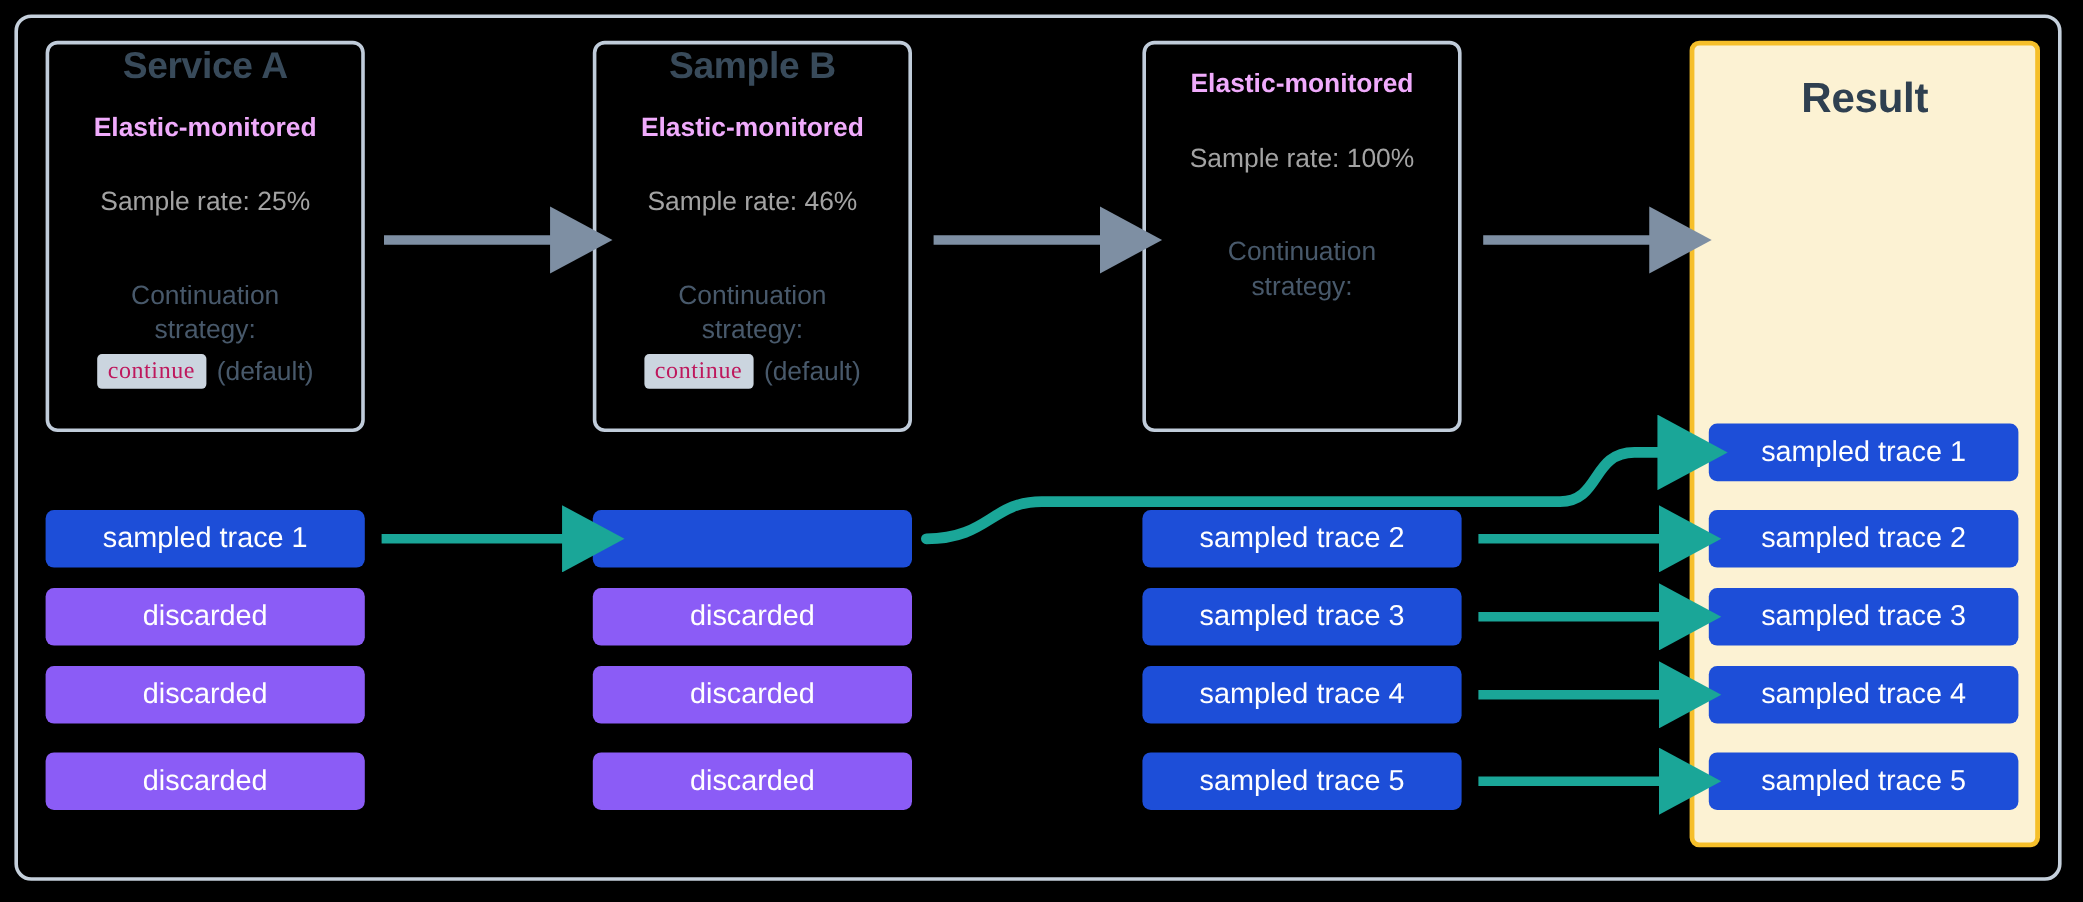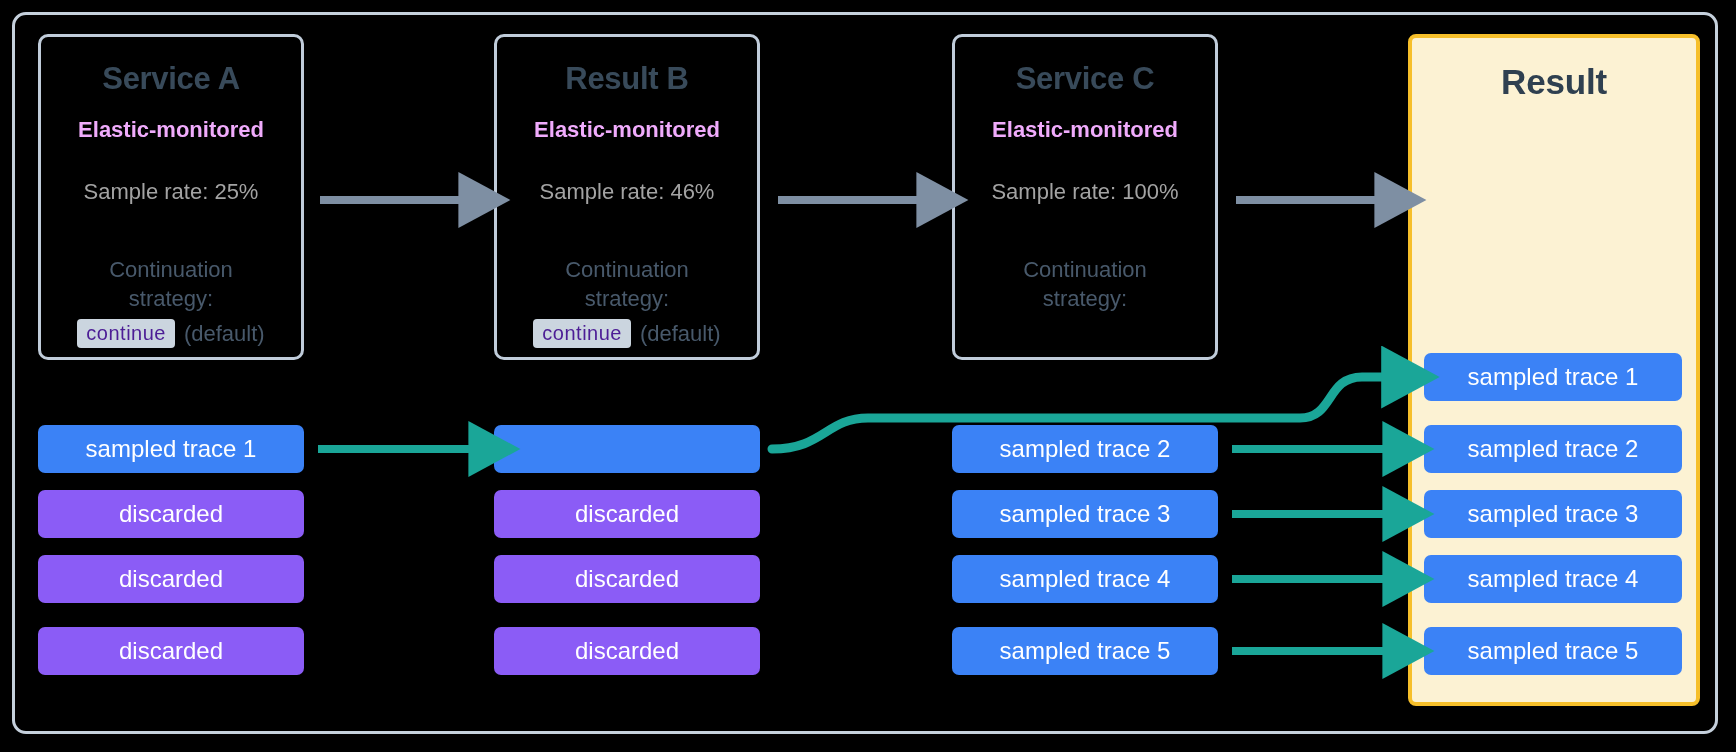--- a/index.html
+++ b/index.html
@@ -46,21 +46,20 @@
     color: #3C4E5E;
   }
   .service-card.col-a { left: 38px; }
   .service-card.col-b { left: 494px; }
   .service-card.col-c { left: 952px; }
 
   .svc-title {
     font-size: 31px;
     font-weight: bold;
     letter-spacing: -0.3px;
-    margin-top: 24px;
     color: #384A5A;
   }
   .svc-sub {
     font-size: 22px;
     margin-top: 20px;
     color: #f0abfc;
     font-weight: bold;
   }
   .svc-rate {
     font-size: 22px;
@@ -76,24 +75,24 @@
   .svc-strat-row {
     margin-top: 6px;
     font-size: 22px;
     color: #48596B;
     display: flex;
     align-items: center;
     justify-content: center;
     gap: 9px;
   }
   .code-chip {
-    font-family: Liberation Sans, sans-serif;
+    font-family: Liberation Serif, serif;
     font-size: 20px;
     background: #CBD5DF;
-    color: #4c1d95;
+    color: #be185d;
     border-radius: 4px;
     padding: 4px 9px 5px 9px;
     letter-spacing: 0.5px;
     line-height: 1;
   }
 
   
   .result-panel {
     position: absolute;
     left: 1408px;
@@ -120,21 +119,21 @@
     height: 48px;
     border-radius: 7px;
     display: flex;
     align-items: center;
     justify-content: center;
     color: #FFFFFF;
     font-size: 24px;
     box-sizing: border-box;
     white-space: nowrap;
   }
-  .pill.green { background: #3b82f6; }
+  .pill.green { background: #1d4ed8; }
   .pill.red   { background: #8b5cf6; }
 
   .pill.c-a { left: 38px;   width: 266px; }
   .pill.c-b { left: 494px;  width: 266px; }
   .pill.c-c { left: 952px;  width: 266px; }
   .pill.c-r { left: 1424px; width: 258px; }
 
   
   #wires {
     position: absolute;
@@ -159,35 +158,34 @@
       <span>Continuation</span><br>
       <span>strategy:</span>
     </div>
     <div class="svc-strat-row">
       <span class="code-chip">continue</span>
       <span>(default)</span>
     </div>
   </div>
 
   <div class="service-card col-b">
-    <div class="svc-title">Result B</div>
+    <div class="svc-title">Sample B</div>
     <div class="svc-sub">Elastic-monitored</div>
     <div class="svc-rate">Sample rate: 46%</div>
     <div class="svc-strat-label">
       <span>Continuation</span><br>
       <span>strategy:</span>
     </div>
     <div class="svc-strat-row">
       <span class="code-chip">continue</span>
       <span>(default)</span>
     </div>
   </div>
 
   <div class="service-card col-c">
-    <div class="svc-title">Service C</div>
     <div class="svc-sub">Elastic-monitored</div>
     <div class="svc-rate">Sample rate: 100%</div>
     <div class="svc-strat-label">
       <span>Continuation</span><br>
       <span>strategy:</span>
     </div>
   </div>
 
   <div class="result-panel">
     <div class="result-title">Result</div>

